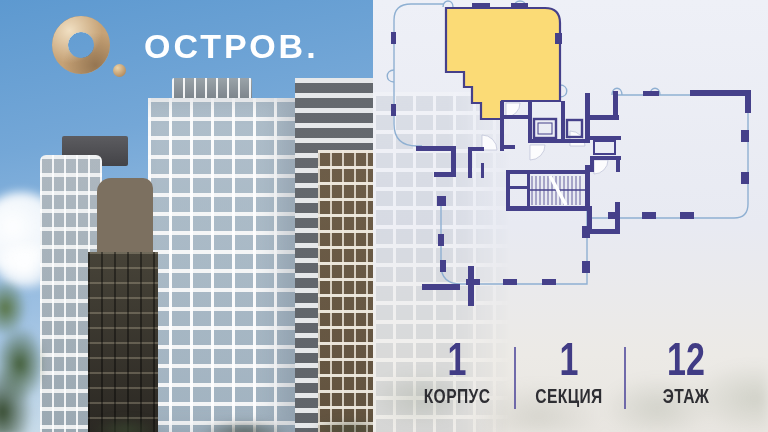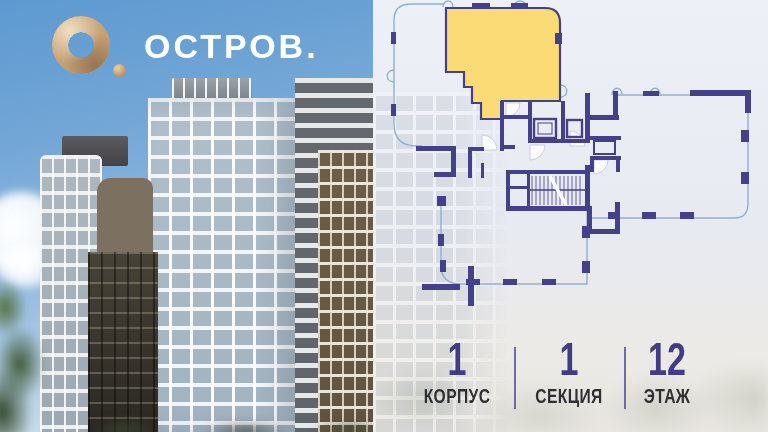--- a/index.html
+++ b/index.html
@@ -93,21 +93,21 @@
       background:
       radial-gradient(70px 40px at 12% 75%,#6c7a5e,rgba(0,0,0,0) 72%),
       radial-gradient(90px 50px at 42% 88%,#8d9180,rgba(0,0,0,0) 72%),
       radial-gradient(80px 46px at 72% 82%,#75806a,rgba(0,0,0,0) 72%),
       radial-gradient(95px 52px at 97% 75%,#6c7a5e,rgba(0,0,0,0) 72%);}
   .plan{position:absolute;left:11px;top:0;width:384px;height:310px;z-index:5;}
 
   
   .stats{position:absolute;left:0;top:336px;width:395px;height:80px;z-index:6;}
   .stat{position:absolute;width:100px;text-align:center;}
-  .stat-1{left:34px;} .stat-2{left:146px;} .stat-3{left:244px;}
+  .stat-1{left:34px;} .stat-2{left:146px;} .stat-3{left:263px;}
   .stat-value{font-size:46px;font-weight:700;color:#413c85;line-height:1;
               transform:scaleX(.74);transform-origin:center;}
   .stat-label{margin-top:3px;font-size:20px;font-weight:700;color:#2e2e33;letter-spacing:.5px;
               transform:scaleX(.78);transform-origin:center;}
   .stat-divider{position:absolute;top:11px;width:2px;height:62px;background:#5a54a0;opacity:.85;}
   .div-1{left:141px;} .div-2{left:251px;}
 </style>
 </head>
 <body>
 

